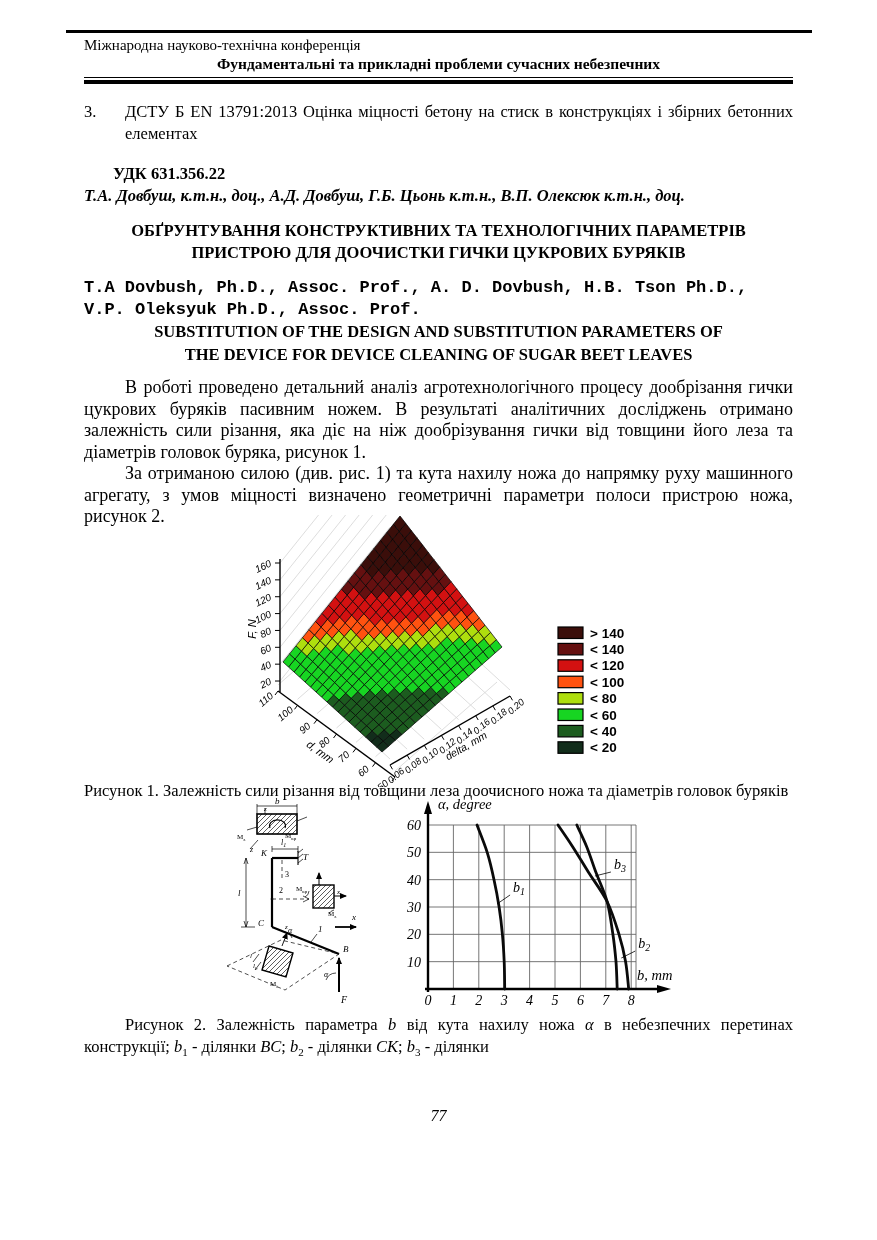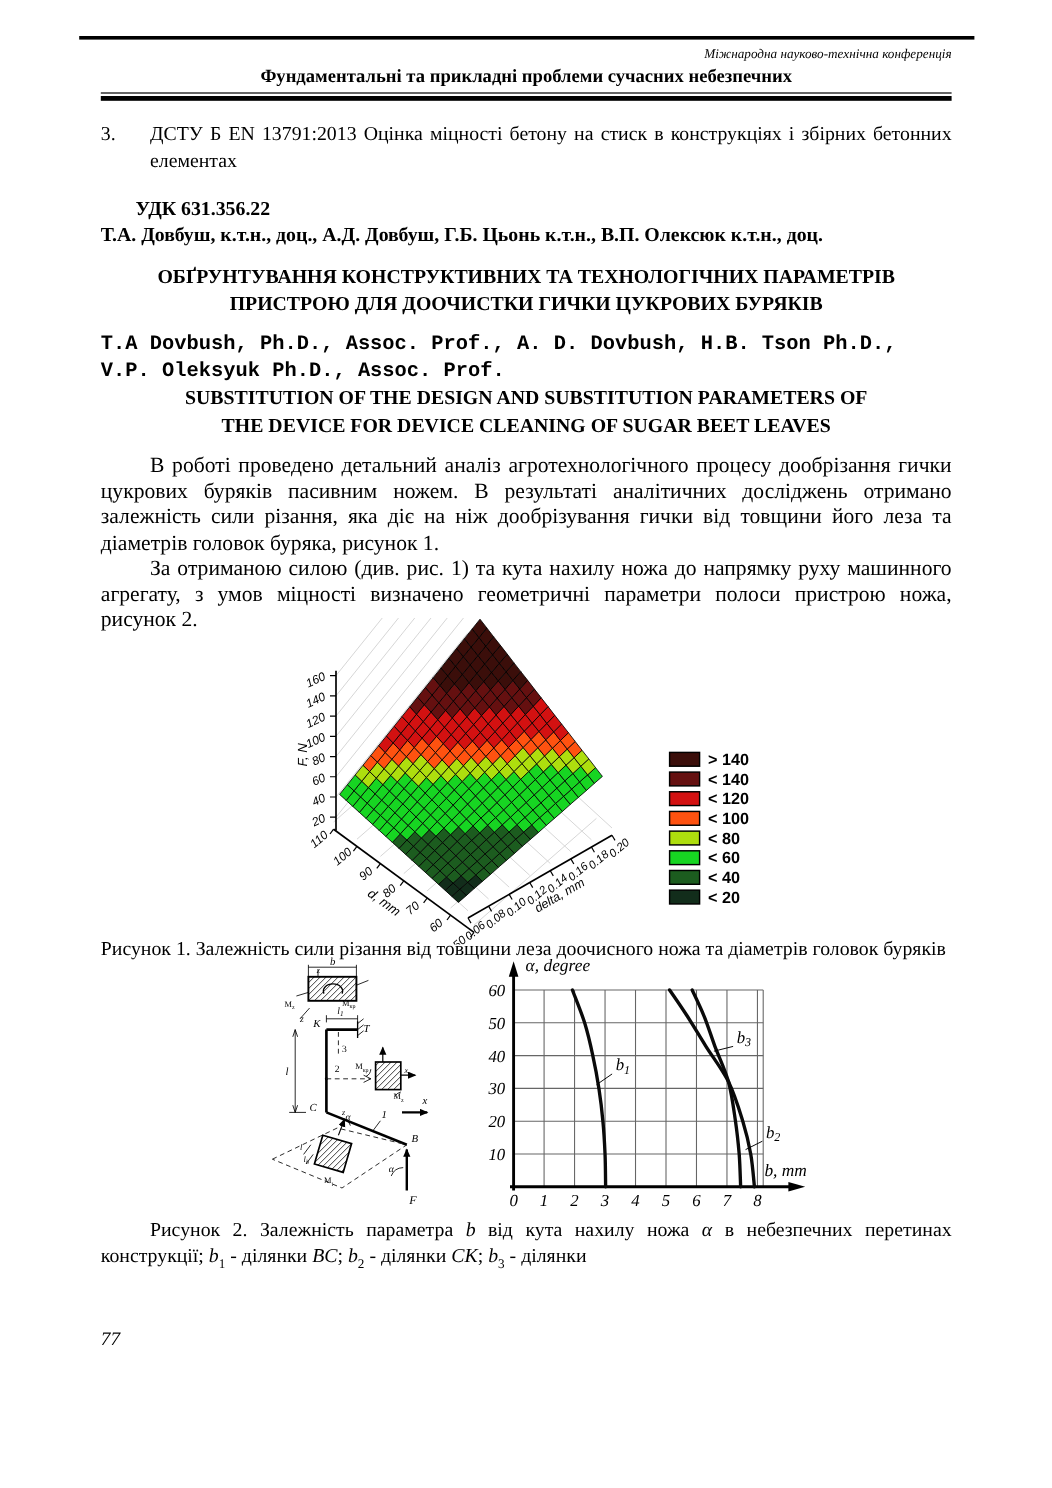--- a/index.html
+++ b/index.html
@@ -1,38 +1,38 @@
 <!DOCTYPE html>
 <html><head>
 <meta charset="utf-8">
 <style>
   html,body{margin:0;padding:0;background:#e8e8e8;}
   .page{position:relative;width:877px;height:1240px;background:#ffffff;
         font-family:"Liberation Serif",serif;color:#000;overflow:hidden;}
   .top-rule{position:absolute;left:66px;top:30px;width:746px;height:3px;background:#000;}
   .content{position:absolute;left:84px;top:36px;width:709px;}
-  .rh1{font-style:italic;text-align:right;font-size:11px;line-height:18px;}
+  .rh1{text-align:left;font-size:15px;line-height:18px;}
   .rh2{font-weight:bold;text-align:center;font-size:15.5px;line-height:20px;}
   .header-rule{margin-top:3px;height:2px;border-top:1.5px solid #000;border-bottom:4.5px solid #000;}
   .ref-item{position:relative;margin-top:17px;padding-left:41px;font-size:16.5px;line-height:21.5px;text-align:justify;}
   .ref-num{position:absolute;left:0;top:0;}
   .udc{margin-top:19px;font-weight:bold;font-size:16.5px;line-height:21.5px;margin-left:29px;}
-  .authors-ua{font-weight:bold;font-size:16.5px;line-height:21.5px;}
+  .authors-ua{font-weight:bold;font-size:16.5px;line-height:21.5px;font-style:italic;}
   .affiliation{font-size:16.5px;line-height:21.5px;}
   .title-ua{margin-top:14px;font-weight:bold;text-align:center;font-size:16.5px;line-height:22px;}
   .authors-en{margin-top:13px;font-weight:bold;font-size:17px;line-height:22px;font-family:Liberation Mono, monospace;}
   .title-en{font-weight:bold;text-align:center;font-size:16.5px;line-height:22.5px;}
   .body-par{margin:0;text-indent:41px;text-align:justify;font-size:18px;line-height:21.5px;}
   .body-par.first{margin-top:11px;}
   .fig1-wrap{margin-top:-13px;margin-left:156px;width:430px;height:272px;}
   .caption1{margin:-8px 0 0 0;font-size:16.5px;line-height:24px;}
   .fig2-wrap{margin-top:-7px;margin-left:141px;width:452px;height:215px;}
   .caption2{margin:3px 0 0 0;text-indent:41px;text-align:justify;font-size:16.5px;line-height:22px;}
   .caption2 sub{font-size:11px;}
-  .page-number{margin-top:44px;text-align:left;font-style:italic;font-size:16px;}
+  .page-number{margin-top:44px;text-align:center;font-style:italic;font-size:16px;}
   svg{display:block;}
   .it{font-style:italic;}
 </style>
 </head>
 <body>
 
 <div class="page">
   <div class="top-rule"></div>
   <div class="content">
 

